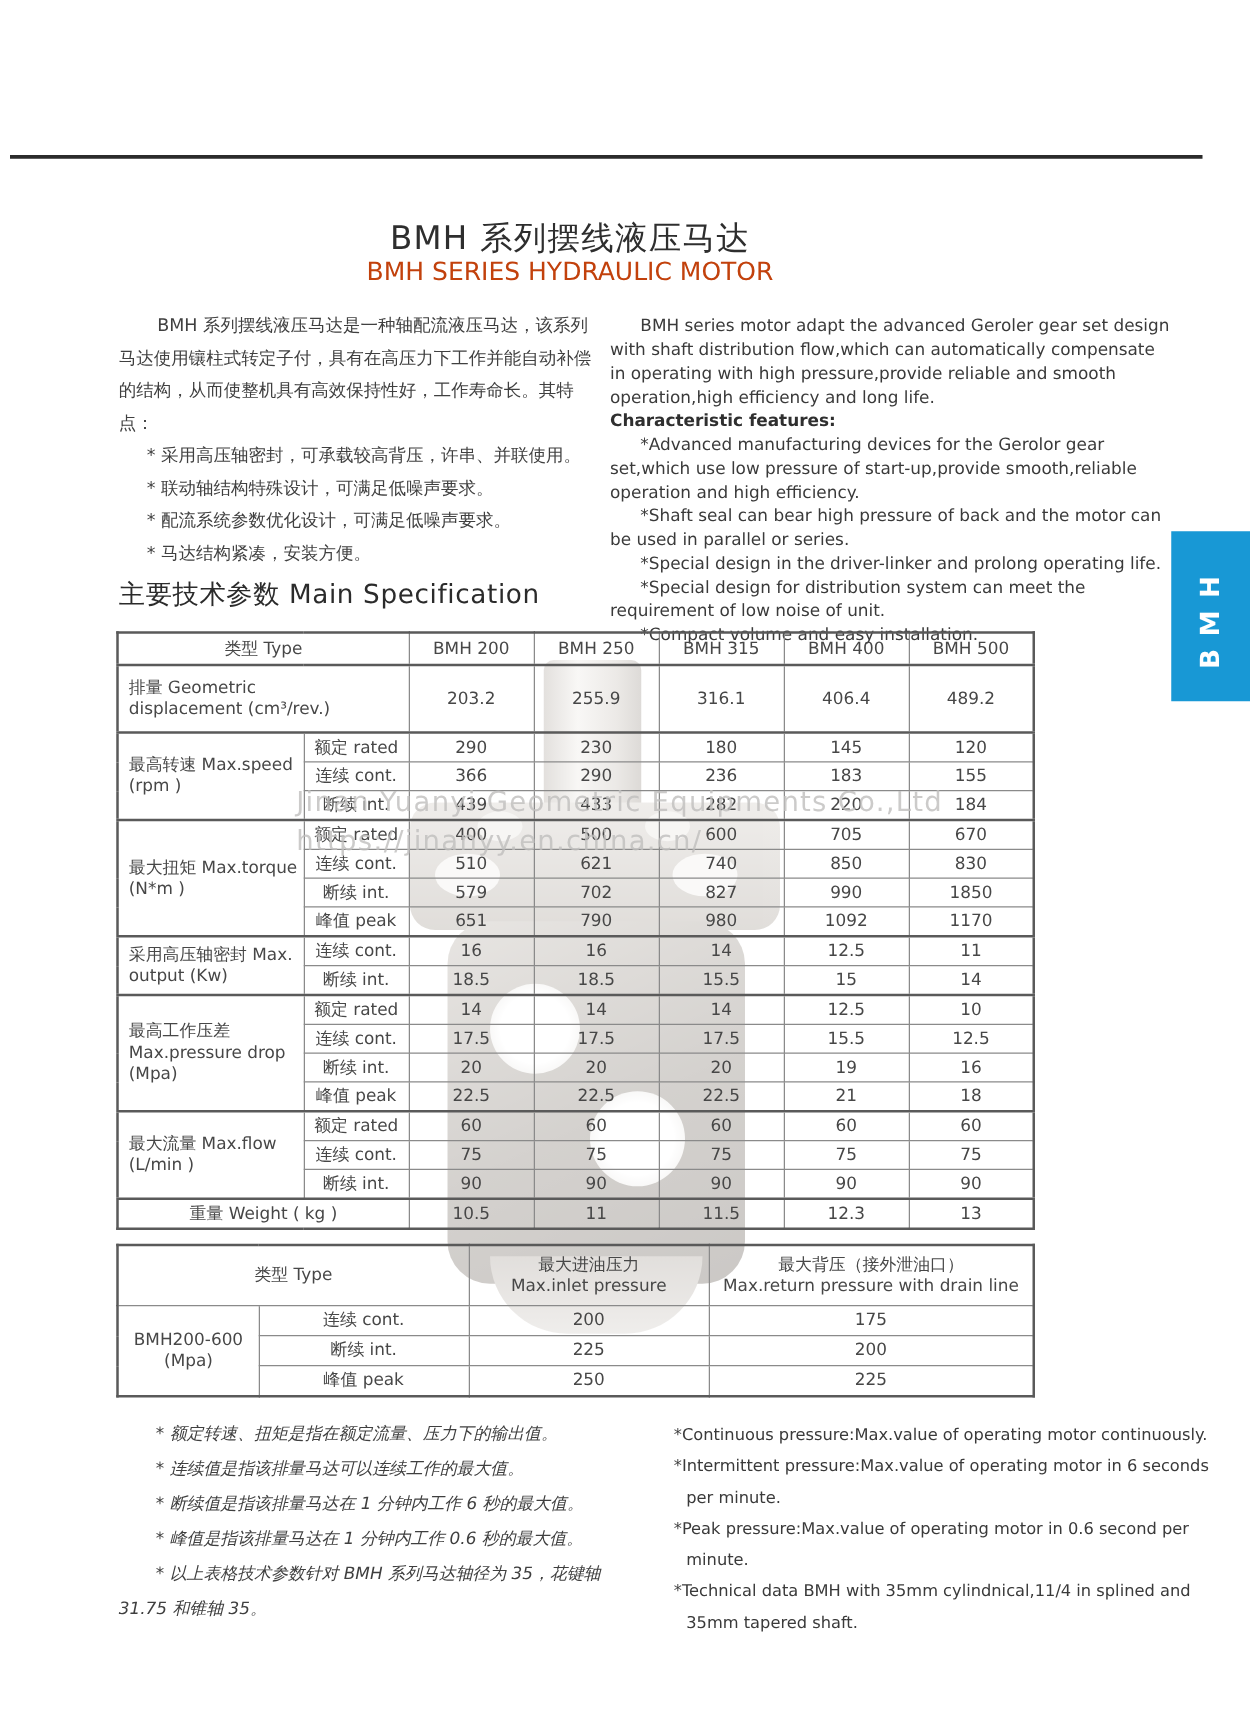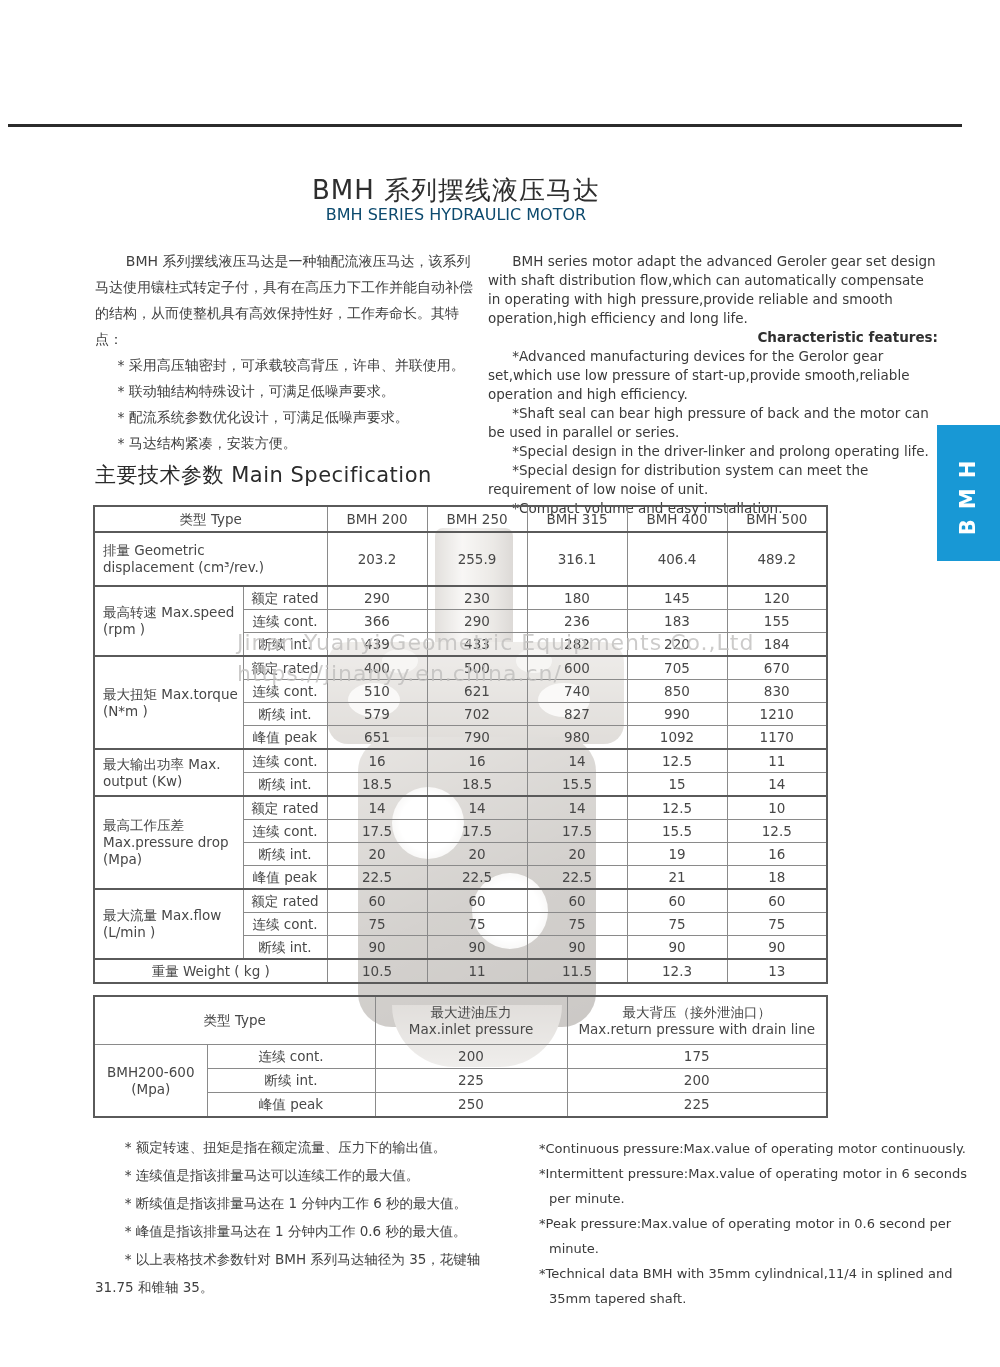--- a/index.html
+++ b/index.html
@@ -7,31 +7,31 @@
     position:relative; width:1000px; height:1367px; background:#ffffff;
     font-family:"DejaVu Sans","Liberation Sans",sans-serif; color:#3c3c3c;
     overflow:hidden;
     padding-left:12px;
   }
   .top-rule { position:absolute; left:8px; top:124px; width:954px; height:3px; background:#2b2b2b; }
 
   .title-cn { position:absolute; left:0; top:173px; width:912px; text-align:center;
     font-size:26px; letter-spacing:1px; color:#2e2e2e; }
   .title-en { position:absolute; left:0; top:205px; width:912px; text-align:center;
-    font-size:16px; color:#0c4a6e; }
+    font-size:20px; color:#c2410c; }
 
   .intro-cn { position:absolute; left:95px; top:248px; width:384px; font-size:14px; line-height:26px; color:#404040; }
   .intro-cn p { margin:0; }
   .intro-cn .para { text-indent:2.2em; }
   .intro-cn .bullet { text-indent:1.6em; }
 
   .intro-en { position:absolute; left:488px; top:252px; width:450px; font-size:13.5px; line-height:19px; color:#3a3a3a; }
   .intro-en p { margin:0; }
   .intro-en .para { text-indent:1.8em; }
-  .intro-en .features-title { font-weight:bold; color:#2f2f2f;text-align:right; }
+  .intro-en .features-title { font-weight:bold; color:#2f2f2f; }
   .intro-en .bullet { text-indent:1.8em; }
 
   .section-heading { position:absolute; left:95px; top:461px; font-size:21px; color:#2b2b2b; letter-spacing:0.5px; }
 
   .side-tab { position:absolute; left:937px; top:425px; width:63px; height:136px; background:#1898d5;
     display:flex; align-items:center; justify-content:center; z-index:4; }
   .side-tab span { display:block; transform:rotate(-90deg); color:#ffffff; font-size:21px;
     font-weight:bold; letter-spacing:10px; white-space:nowrap; }
 
   
@@ -69,21 +69,21 @@
   .t2 { left:93px; top:995px; width:733px; border:2px solid #5a5a5a; }
   .t2 tr.hdr2 td { height:47px; }
   .t2 td { height:23px; }
 
   .watermark { position:absolute; z-index:3; color:#c0bfbe; font-size:22px; letter-spacing:1px;
     white-space:nowrap; opacity:0.8; pointer-events:none; }
   .wm1 { left:237px; top:630px; }
   .wm2 { left:237px; top:661px; }
 
   .fn-cn { position:absolute; left:95px; top:1133px; width:396px; font-size:13.5px; line-height:28px; color:#3f3f3f; }
-  .fn-cn p { margin:0; text-indent:2.2em; }
+  .fn-cn p { margin:0; text-indent:2.2em;font-style:italic; }
   .fn-en { position:absolute; left:506px; top:1136px; width:438px; font-size:13px; line-height:25px; color:#3a3a3a;margin-left:33px; }
   .fn-en p { margin:0; padding-left:10px; text-indent:-10px; }
 </style>
 </head>
 <body>
 
 <div class="page">
 
   <div class="top-rule"></div>
 
@@ -198,32 +198,32 @@
       <td>740</td>
       <td>850</td>
       <td>830</td>
     </tr>
     <tr>
       <td>断续 int.</td>
       <td>579</td>
       <td>702</td>
       <td>827</td>
       <td>990</td>
-      <td>1210</td>
+      <td>1850</td>
     </tr>
     <tr>
       <td>峰值 peak</td>
       <td>651</td>
       <td>790</td>
       <td>980</td>
       <td>1092</td>
       <td>1170</td>
     </tr>
     <tr class="gtop">
-      <td rowspan="2" class="left pre">最大输出功率 Max.
+      <td rowspan="2" class="left pre">采用高压轴密封 Max.
 output (Kw)</td>
       <td>连续 cont.</td>
       <td>16</td>
       <td>16</td>
       <td>14</td>
       <td>12.5</td>
       <td>11</td>
     </tr>
     <tr>
       <td>断续 int.</td>

